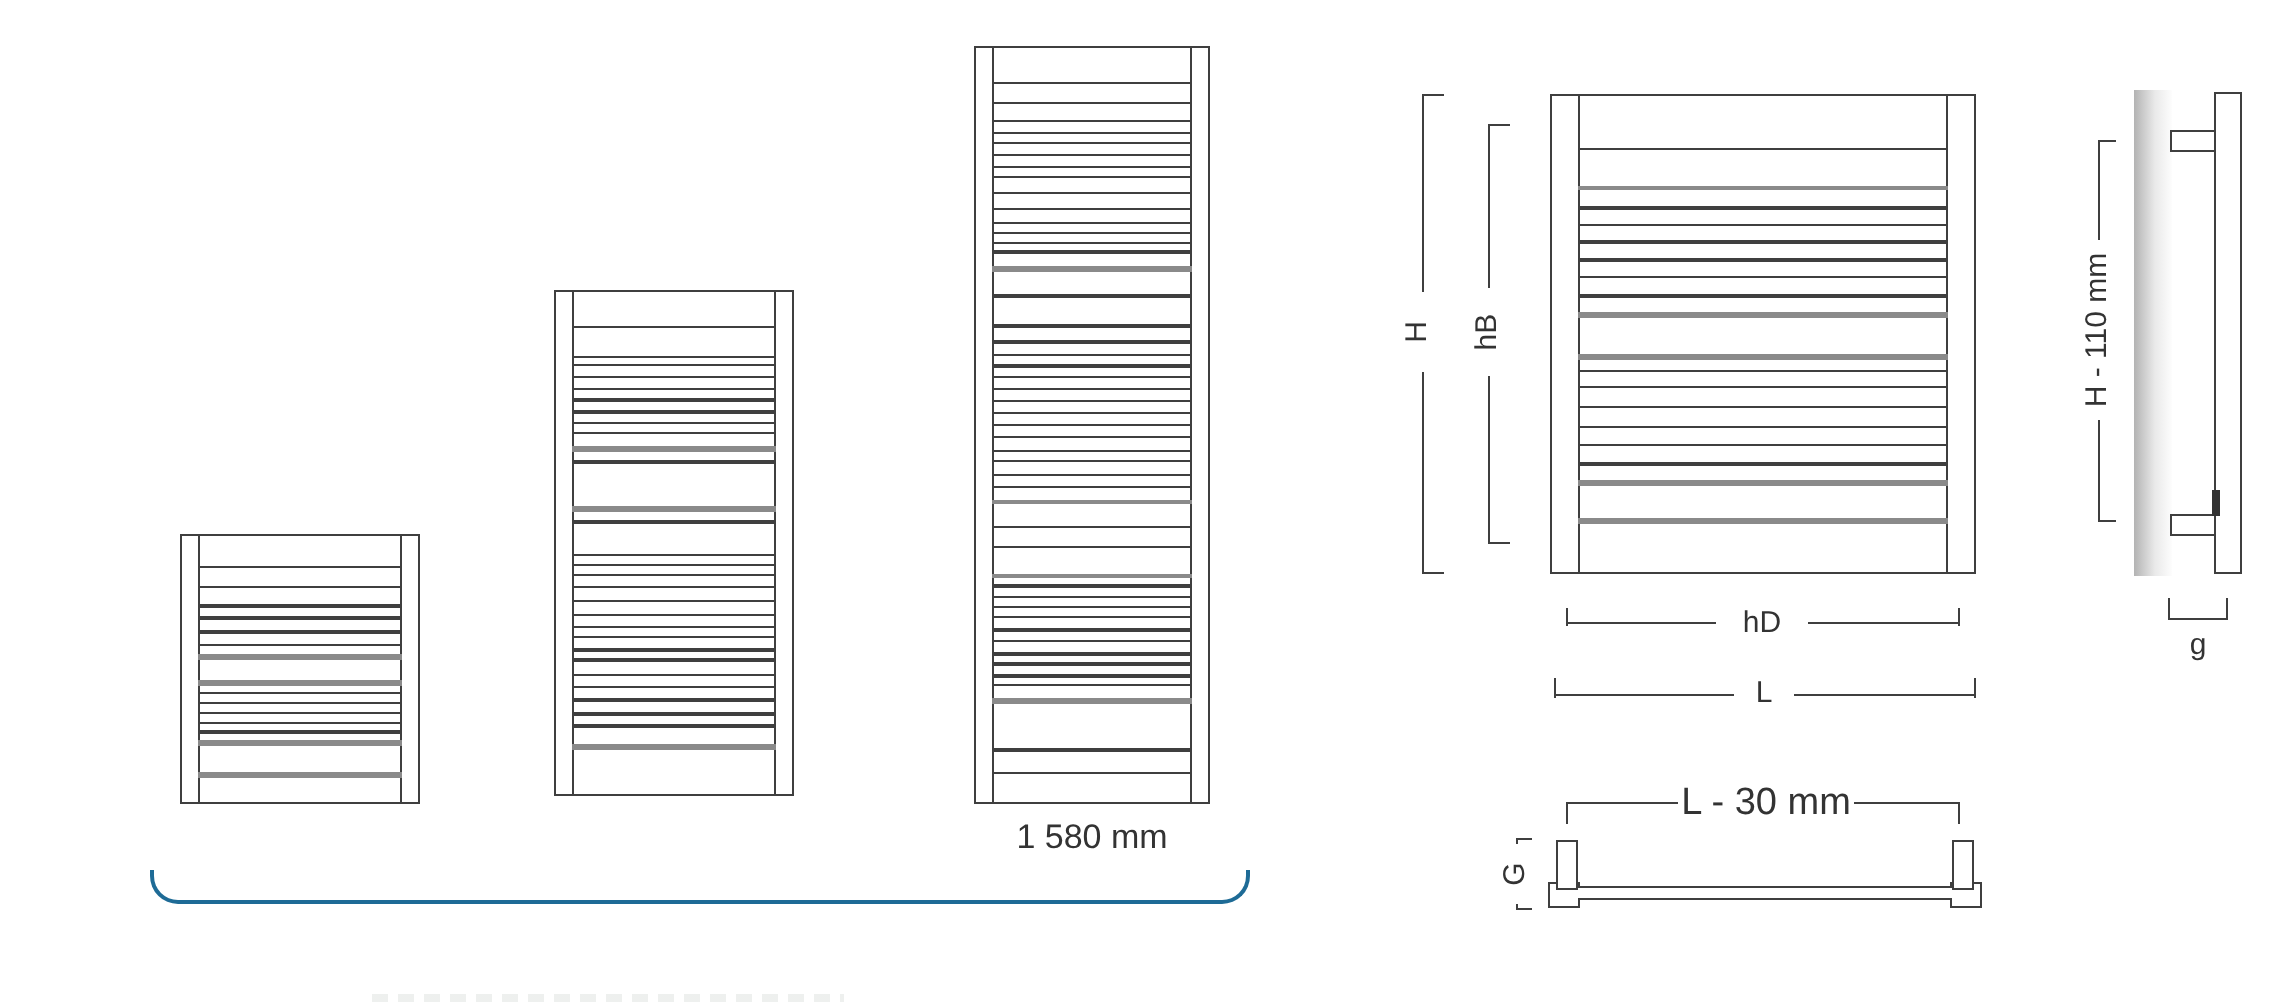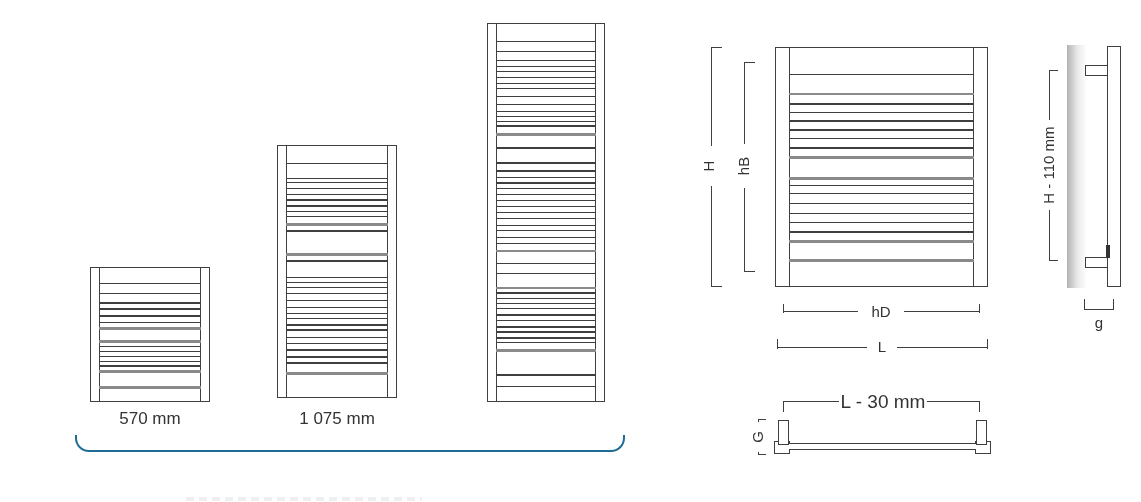--- a/index.html
+++ b/index.html
@@ -143,22 +143,21 @@
       <div class="tube tube-n" style="top: 295.568px; left: 8px; right: 8px;"></div>
       <div class="tube tube-n" style="top: 302.354px; left: 8px; right: 8px;"></div>
       <div class="tube tube-n" style="top: 307.255px; left: 8px; right: 8px;"></div>
       <div class="tube tube-n" style="top: 313.287px; left: 8px; right: 8px;"></div>
       <div class="tube tube-n" style="top: 318.188px; left: 8px; right: 8px;"></div>
       <div class="tube tube-g" style="top: 325.351px; left: 8px; right: 8px;"></div>
       <div class="tube tube-n" style="top: 350.233px; left: 8px; right: 8px;"></div>
       <div class="tube tube-n" style="top: 361.92px; left: 8px; right: 8px;"></div>
     </div>
 
-  <div class="size-label" style="left:90px;top:408px;width:120px;">570 mm</div>
-  <div class="size-label" style="left:277px;top:408px;width:120px;">1 075 mm</div>
+  <div class="size-label" style="left:487px;top:408px;width:118px;">1 580 mm</div>
 
   <div class="brace" style="left:75px;top:435px;width:550px;height:17px;"></div>
   <div class="clipped-row" style="left:186px;top:497px;width:236px;height:4px;"></div>
 
   <div class="radiator" style="left:775px;top:47px;width:213px;height:240px;">
       <div class="rail" style="left: 13px;"></div>
       <div class="rail" style="right: 13px;"></div>
       <div class="tube tube-n" style="top: 25.704px; left: 13px; right: 13px;"></div>
       <div class="tube tube-g" style="top: 44.506px; left: 13px; right: 13px;"></div>
       <div class="tube tube-n" style="top: 55.454px; left: 13px; right: 13px;"></div>

